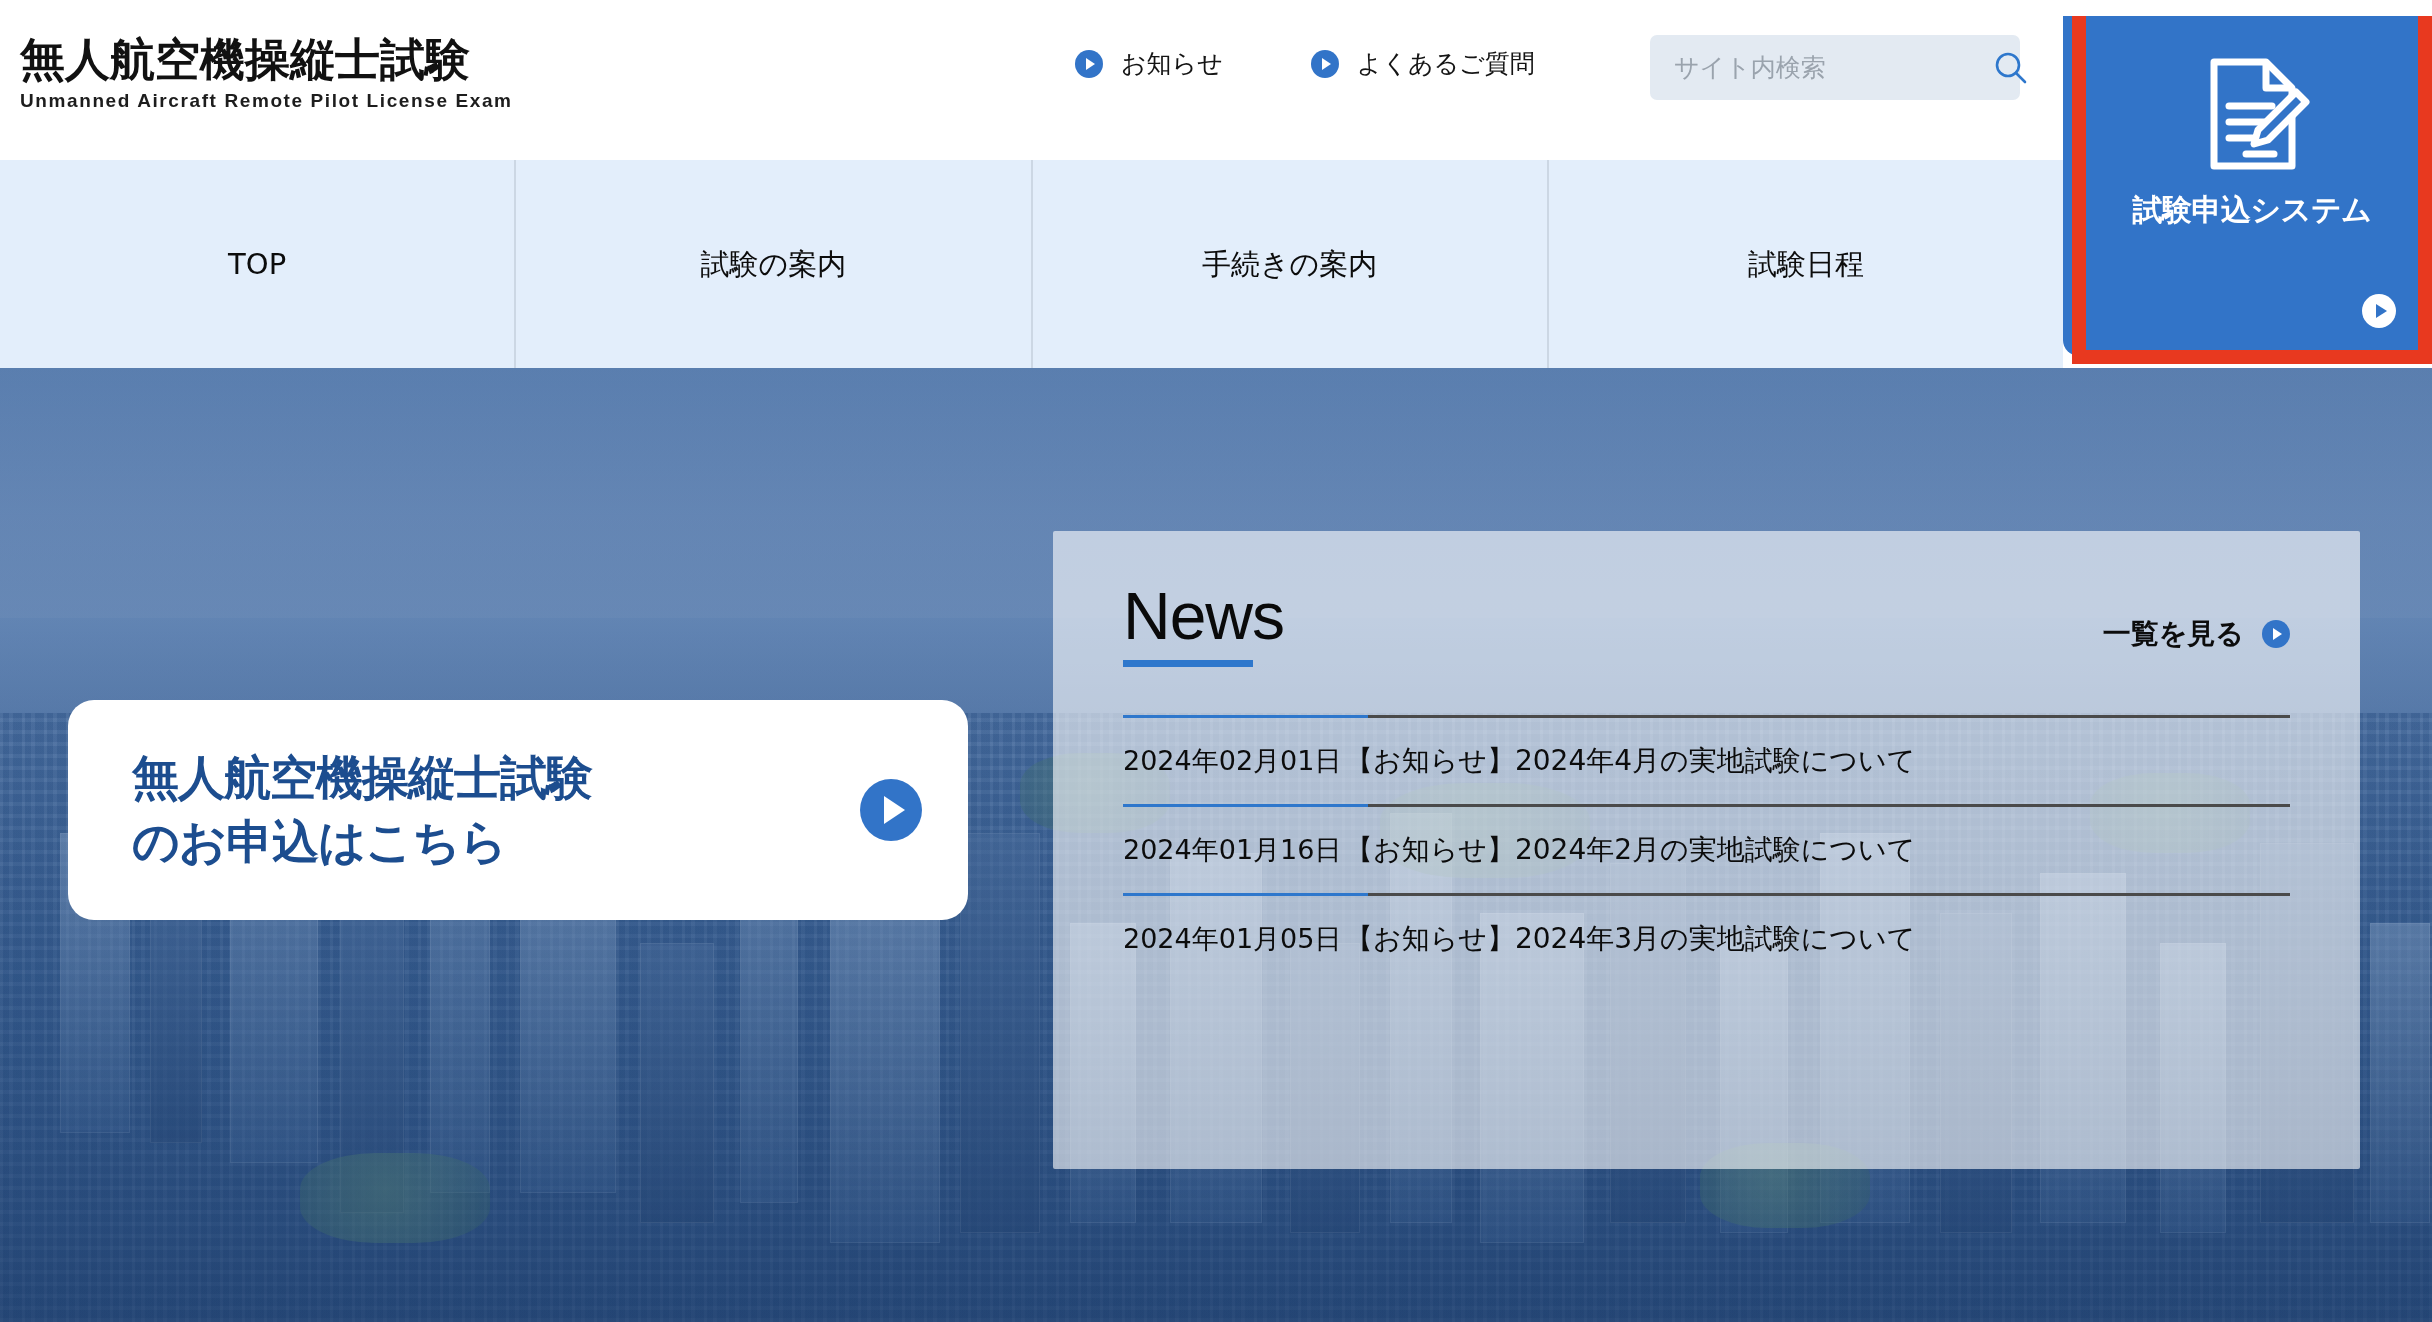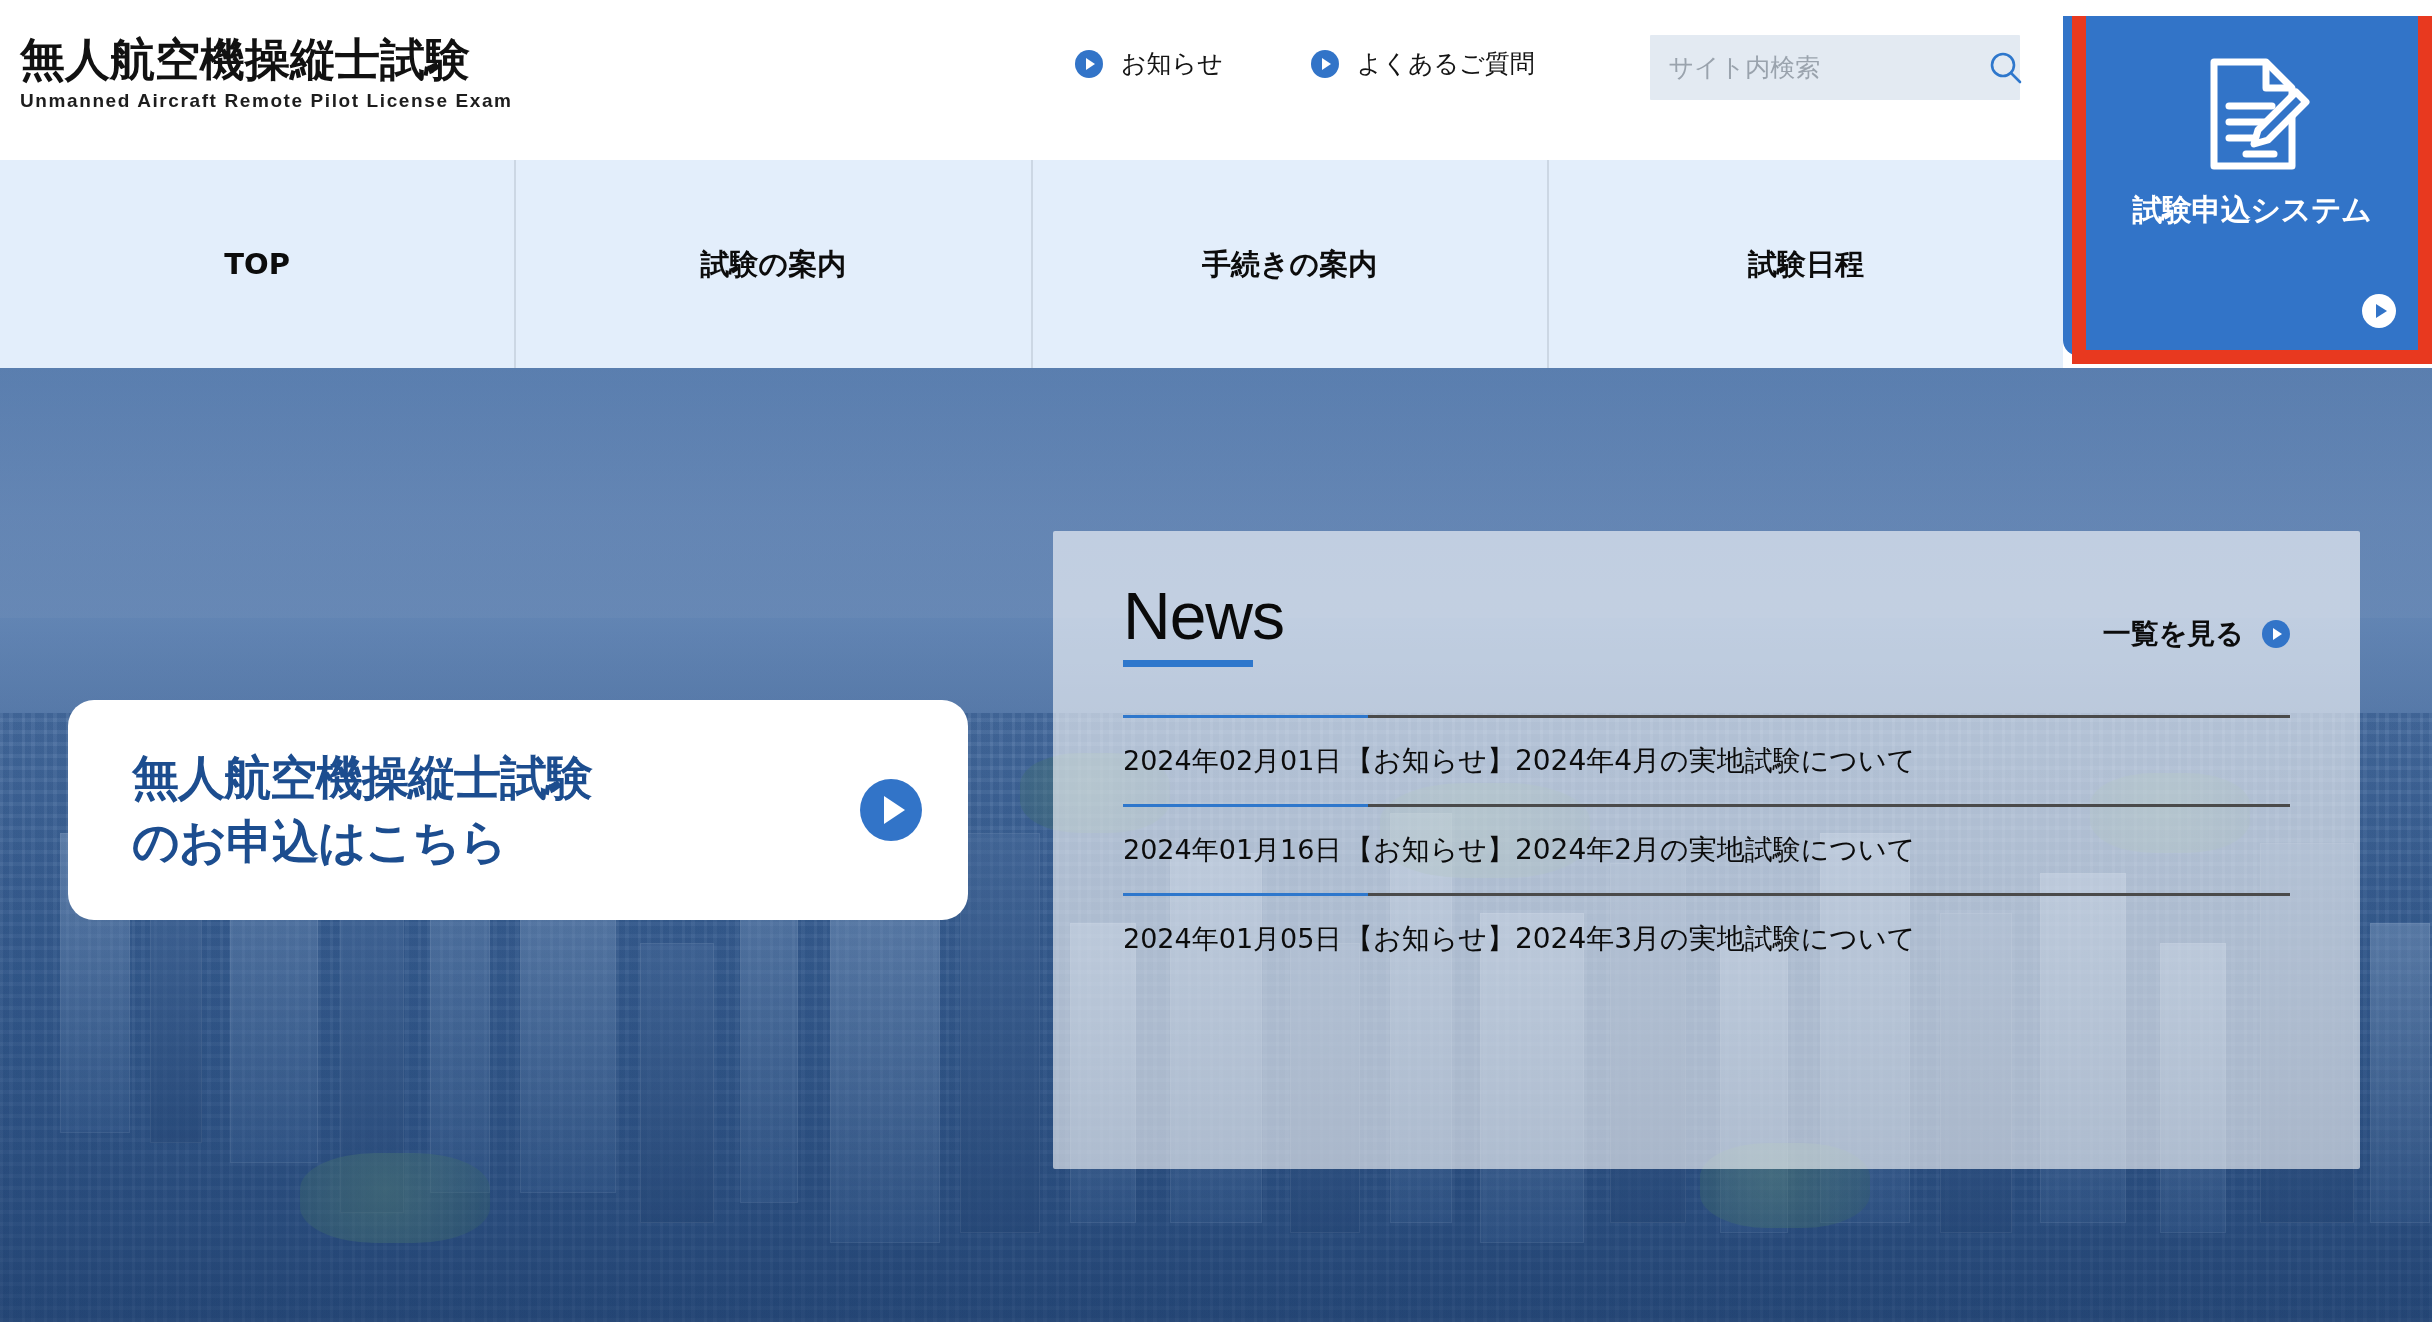--- a/index.html
+++ b/index.html
@@ -38,21 +38,21 @@
     display: flex; align-items: center; justify-content: center; flex: none;
   }
   .play-circle .tri {
     width: 0; height: 0; border-left: 9px solid #ffffff;
     border-top: 6px solid transparent; border-bottom: 6px solid transparent;
     margin-left: 3px;
   }
 
   .search-box {
     position: absolute; left: 1650px; top: 35px; width: 370px; height: 65px;
-    background: #e3eaf2; border-radius: 1px; display: flex; align-items: center; justify-content: center;
+    background: #e3eaf2; border-radius: 7px; display: flex; align-items: center;
   }
   .search-input {
     border: 0; background: transparent; outline: none; flex: 1;
     font-family: "DejaVu Sans", sans-serif; font-size: 25px; color: #3b3b3b;
     padding-left: 24px;
   }
   .search-input::placeholder { color: #9aa3ad; }
   .search-icon { width: 62px; display: flex; align-items: center; justify-content: center; cursor: pointer; }
 
   
@@ -92,21 +92,21 @@
 
   
   .nav {
     position: absolute; left: 0; top: 160px; width: 2063px; height: 208px;
     background: #e3eefb; display: flex; z-index: 15;
   }
   .nav-item {
     flex: 1; display: flex; align-items: center; justify-content: center;
     text-align: center; border-right: 2px solid #ccd7e4; cursor: pointer;
     font-family: "DejaVu Sans", sans-serif;
-    font-size: 29px; font-weight: 700; color: #0c0c0c; line-height: 1.45;
+    font-size: 29px; font-weight: 400; color: #0c0c0c; line-height: 1.45;
     padding: 8px 10px;
   }
   .nav-item:last-child { border-right: none; border-top-right-radius: 18px; }
 
   
   .hero {
     position: absolute; left: 0; top: 368px; width: 2432px; height: 954px;
     overflow: hidden; background: #4f6f9d;
   }
   .hero-sky {

